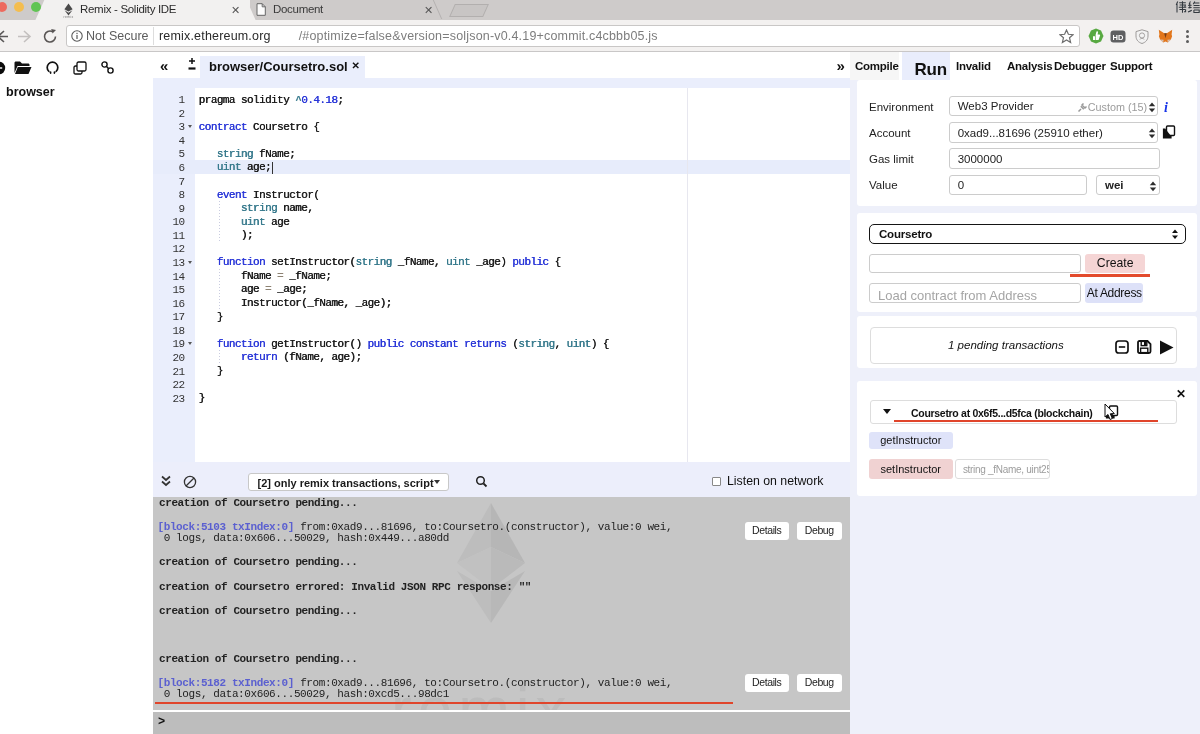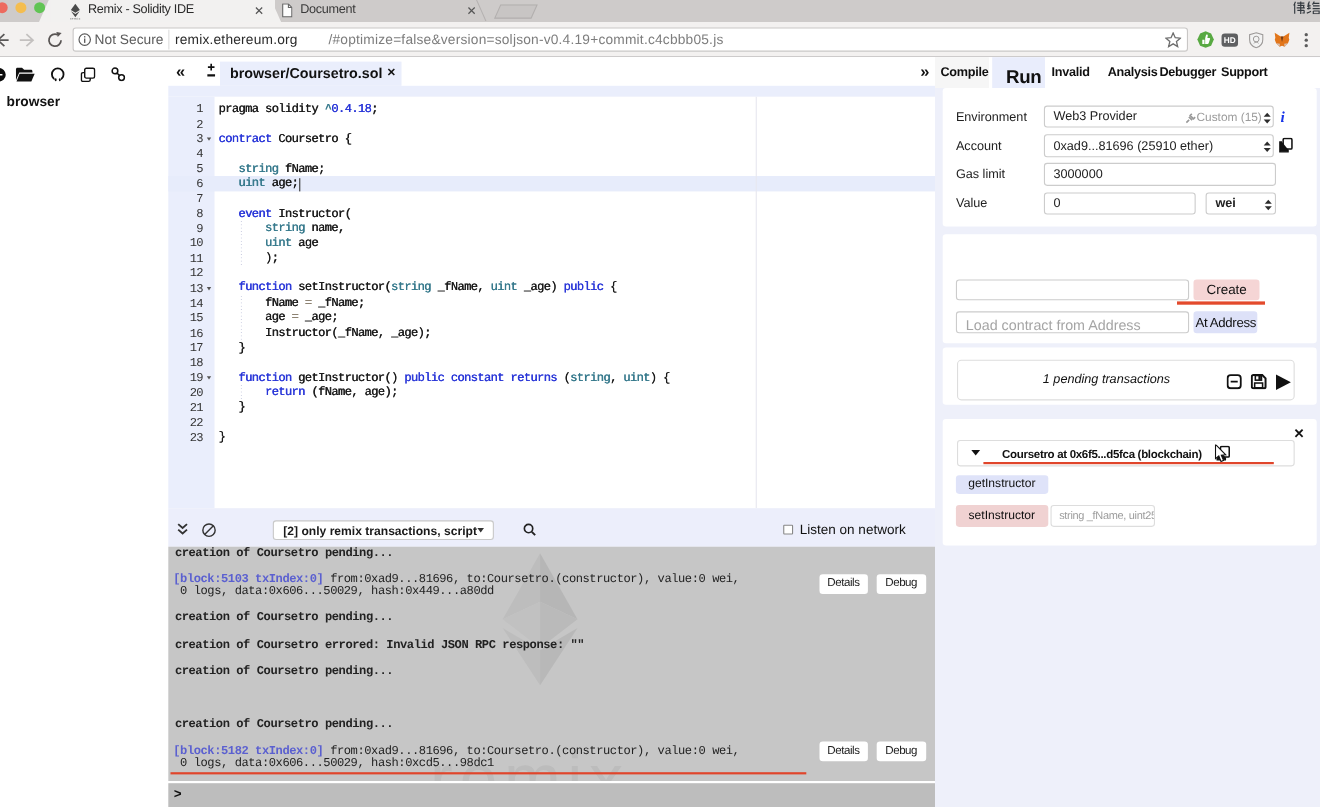--- a/index.html
+++ b/index.html
@@ -244,20 +244,27 @@
         <span style="position:absolute;left:8px;top:3.5px;">0</span>
       </div>
 <div class="rinput" style="left:246px;top:122.5px;width:64px;height:20.8px;">
 <span style="position:absolute;left:8px;top:3.5px;font-weight:bold;">wei</span>
 <svg style="position:absolute;right:2.5px;top:5px;" width="8" height="11" viewBox="0 0 8 11">
           <polygon points="0.8,4.2 4,0.6 7.2,4.2" fill="#2c2c2c"></polygon>
           <polygon points="0.8,6.6 4,10.2 7.2,6.6" fill="#2c2c2c"></polygon>
         </svg>
 </div>
 <div class="card" style="top:160.5px;height:99.3px;"></div>
+<div class="abs" style="left:18.5px;top:171.9px;width:317.5px;height:20px;background:#fff;border:1.8px solid #151515;border-radius:5px;">
+<span style="position:absolute;left:9.5px;top:3.5px;font-size:11.5px;letter-spacing:-0.2px;font-weight:bold;color:#111;">Coursetro</span>
+<svg style="position:absolute;right:6px;top:4px;" width="8" height="11" viewBox="0 0 8 11">
+          <path d="M1 4 L4 0.5 L7 4" fill="#111"></path>
+          <path d="M1 6.5 L4 10 L7 6.5" fill="#111"></path>
+        </svg>
+</div>
 <div class="rinput" style="left:18.5px;top:201.7px;width:212.8px;height:19px;"></div>
 <div class="abs" style="left:235.3px;top:201.7px;width:59.7px;height:19px;background:#f5d5d5;border-radius:3px;font-size:12.2px;color:#111;text-align:center;line-height:19px;">Create</div>
 <div class="abs" style="left:220px;top:222.3px;width:80.3px;height:2.6px;background:#e34a2c;"></div>
 <div class="rinput" style="left:18.5px;top:231.3px;width:212.5px;height:20px;">
         <span style="position:absolute;left:8.5px;top:3.5px;font-size:13px;color:#a5a5a5;">Load contract from Address</span>
       </div>
 <div class="abs" style="left:235.3px;top:231.3px;width:58px;height:20px;background:#dde1f8;border-radius:3px;font-size:12px;letter-spacing:-0.3px;color:#111;text-align:center;line-height:20px;white-space:nowrap;">At Address</div>
 <div class="card" style="top:264.4px;height:51.5px;"></div>
 <div class="abs" style="left:20px;top:274.6px;width:307px;height:37.6px;background:#fff;border:1px solid #ddd;border-radius:4px;">
 <span style="position:absolute;left:77px;top:11px;font-size:11.5px;font-style:italic;color:#111;">1 pending transactions</span>

